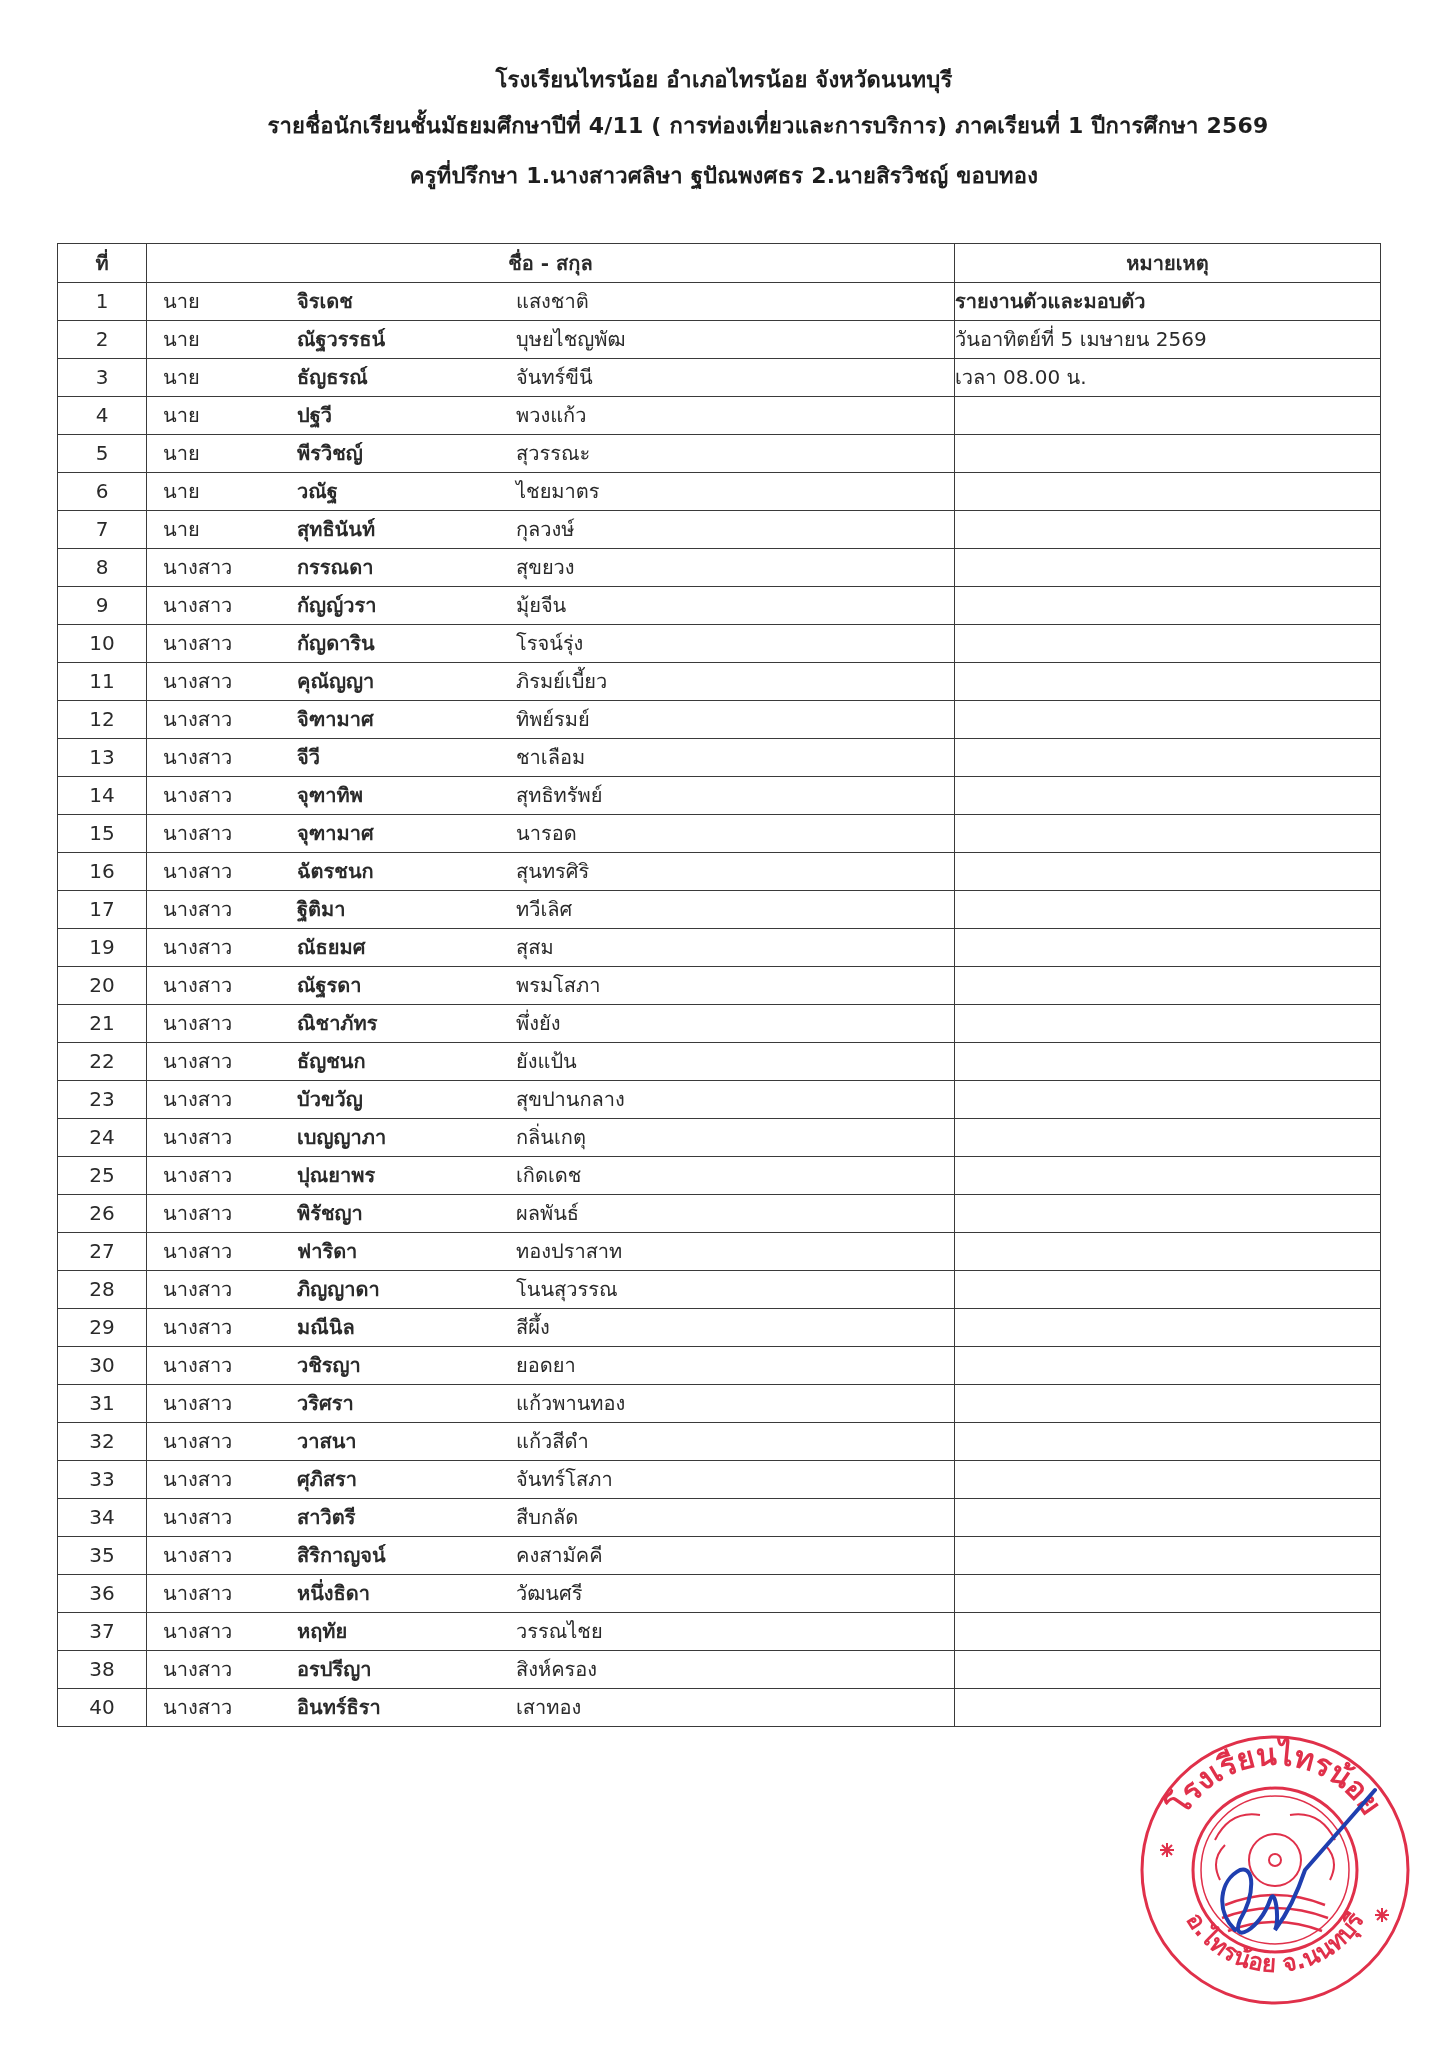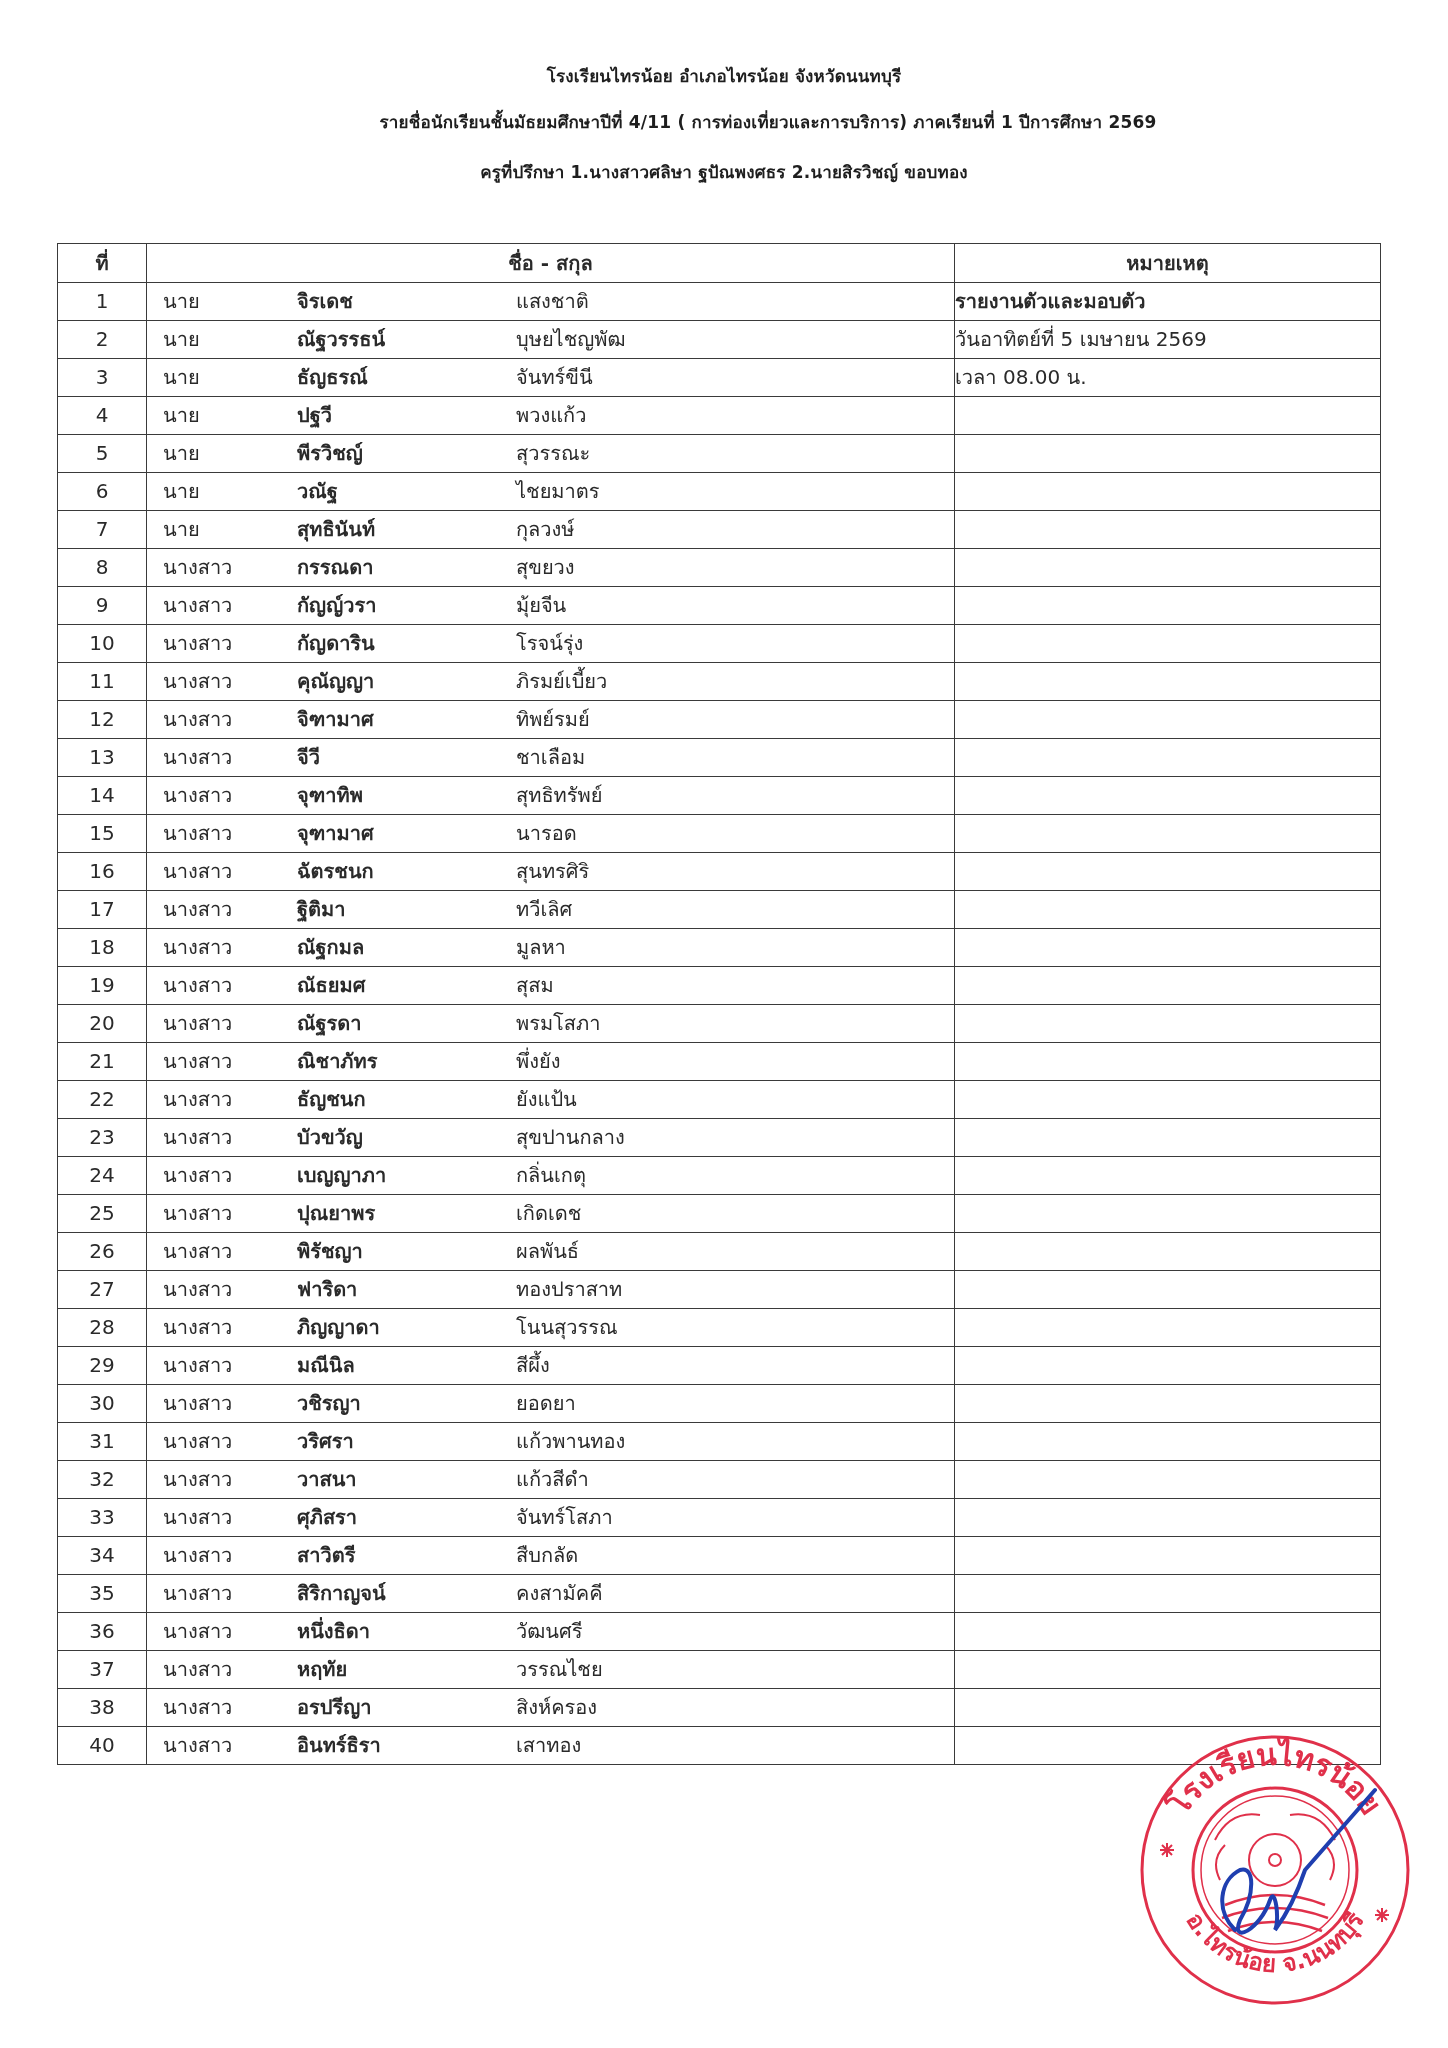--- a/index.html
+++ b/index.html
@@ -2,21 +2,21 @@
 <html><head>
 <meta charset="utf-8">
 <style>
   html, body { margin: 0; padding: 0; background: #ffffff; }
   body {
     width: 1448px; height: 2048px; position: relative; overflow: hidden;
     font-family: "DejaVu Sans", "Liberation Sans", sans-serif;
     color: #222;
   }
   .header { position: absolute; left: 0; top: 0; width: 1448px; text-align: center; }
-  .header .line { position: absolute; left: 0; width: 1448px; text-align: center; font-weight: bold; font-size: 17px; color: #1e1e1e; letter-spacing: 0.2px; }
+  .header .line { position: absolute; left: 0; width: 1448px; text-align: center; font-weight: bold; font-size: 22px; color: #1e1e1e; letter-spacing: 0.2px; }
   .l1 { top: 62px; }
   .l2 { top: 108px; margin-left: 44px; }
   .l3 { top: 158px; }
 
   table.roster {
     position: absolute; left: 57px; top: 243px;
     width: 1323px; border-collapse: collapse; table-layout: fixed;
   }
   table.roster th, table.roster td {
     border: 1.5px solid #3a3a3a; padding: 0; font-size: 20px; color: #2a2a2a;
@@ -199,29 +199,20 @@
           <span class="last">สุนทรศิริ</span>
         </td>
         <td class="remark"></td>
       </tr>
       <tr>
         <td class="num">17</td>
         <td class="name">
           <span class="title">นางสาว</span>
           <span class="first">ฐิติมา</span>
           <span class="last">ทวีเลิศ</span>
-        </td>
-        <td class="remark"></td>
-      </tr>
-      <tr>
-        <td class="num">18</td>
-        <td class="name">
-          <span class="title">นางสาว</span>
-          <span class="first">ณัฐกมล</span>
-          <span class="last">มูลหา</span>
         </td>
         <td class="remark"></td>
       </tr>
       <tr>
         <td class="num">19</td>
         <td class="name">
           <span class="title">นางสาว</span>
           <span class="first">ณัธยมศ</span>
           <span class="last">สุสม</span>
         </td>

